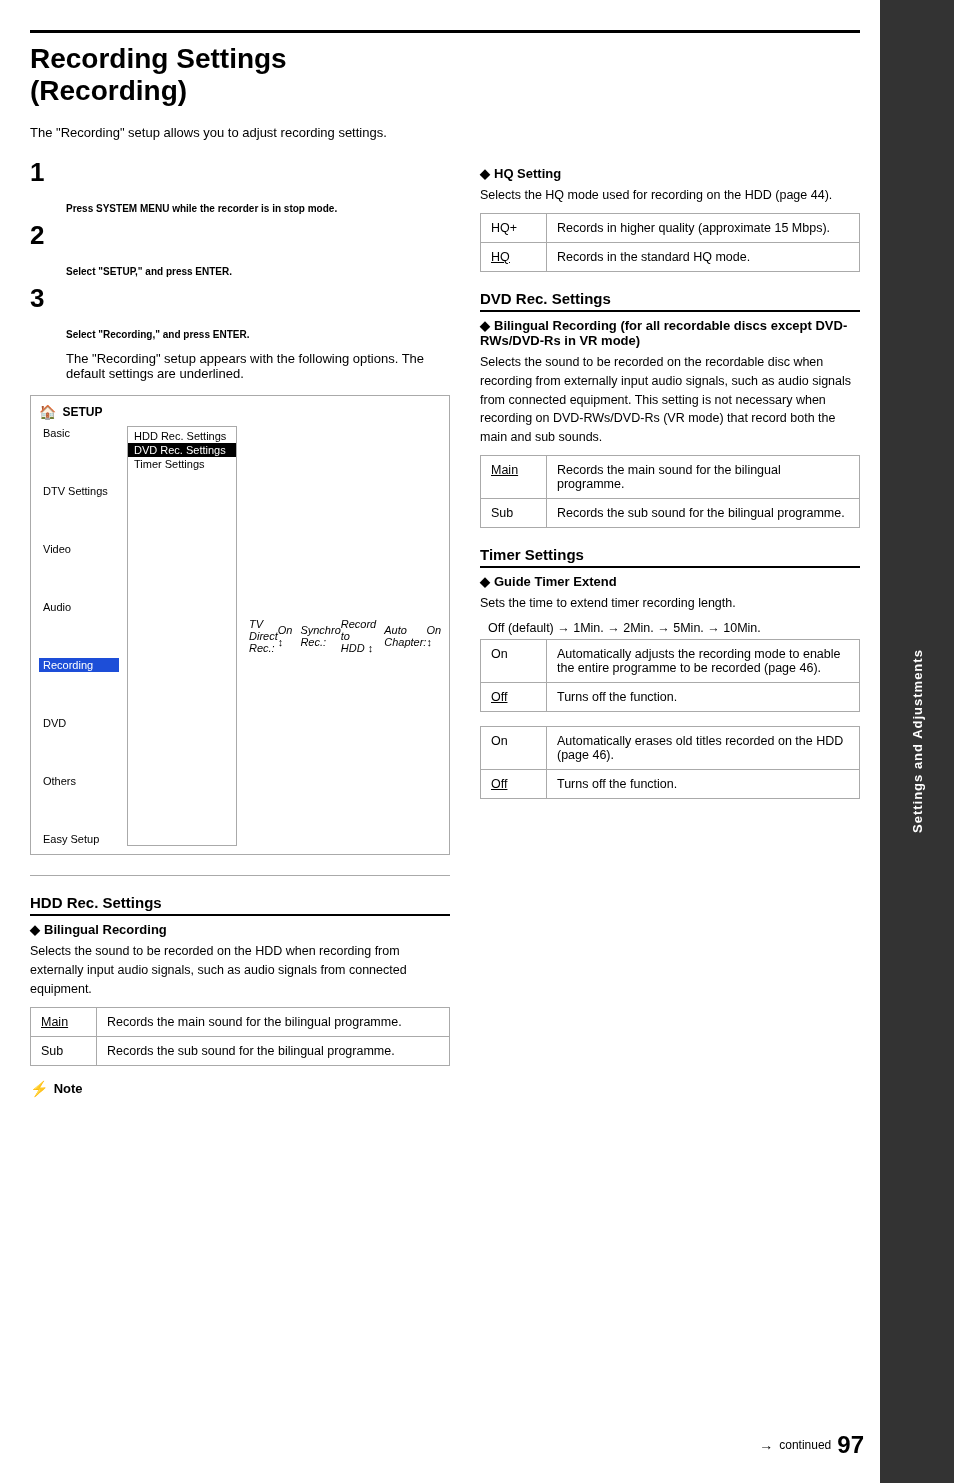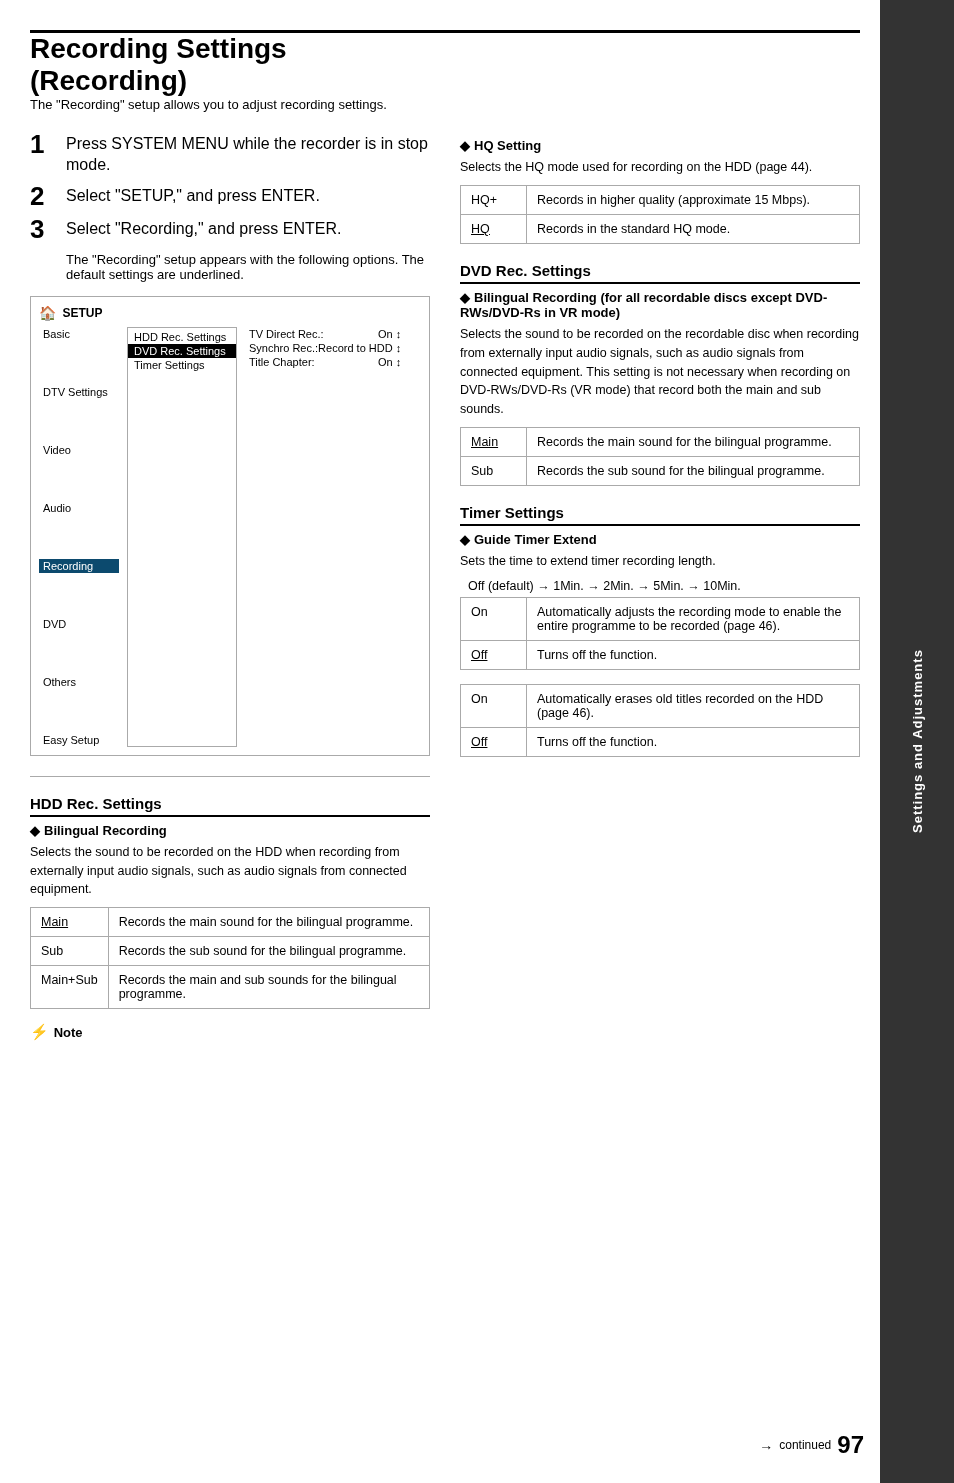--- a/index.html
+++ b/index.html
@@ -47,45 +47,47 @@
     .right-col {
       flex: 1;
       max-width: 420px;
     }
 
     
     .page-title {
       font-size: 28px;
       font-weight: 900;
       line-height: 1.15;
-      margin-bottom: 0;
+      margin-bottom: 18px;
       border-top: 3px solid #000;
+      padding-top: 10px;
     }
     .intro-text {
       font-size: 13px;
       margin-bottom: 22px;
     }
 
     
     .step {
       display: flex;
       align-items: flex-start;
       margin-bottom: 10px;
     }
     .step-number {
       font-size: 26px;
       font-weight: 900;
       min-width: 36px;
       line-height: 1;
       margin-top: -3px;
     }
     .step-text {
-      font-size: 16px;
-      font-weight: 400;
+      font-size: 10px;
+      font-weight: 700;
       line-height: 1.3;
+      margin-top: 40px;
     }
     .step-sub {
       font-size: 13px;
       margin-top: 6px;
       margin-left: 36px;
       margin-bottom: 10px;
     }
 
     
     .setup-box {
@@ -115,42 +117,43 @@
       flex-direction: column;
       min-width: 80px;
       gap: 44px;
     }
     .setup-menu-item {
       padding: 1px 4px;
       font-size: 11px;
       cursor: default;
     }
     .setup-menu-item.selected {
-      background: #0c4a6e;
+      background: #1d4ed8;
       color: #fff;
     }
     .setup-submenu-col {
       display: flex;
       flex-direction: column;
       min-width: 110px;
       border: 1px solid #aaa;
       padding: 2px 0;
     }
     .setup-submenu-item {
       padding: 1px 6px;
       font-size: 11px;
     }
     .setup-submenu-item.selected {
       background: #000;
       color: #fff;
     }
     .setup-detail-col {
       display: flex;
-      flex-direction: column;
+      flex-direction: row;
       min-width: 80px;
+      font-style: italic;
     }
     .setup-detail-row {
       display: flex;
       align-items: center;
       padding: 1px 4px;
       font-size: 11px;
       justify-content: space-between;
     }
 
     
@@ -304,21 +307,21 @@
             <div class="setup-detail-col">
               <div class="setup-detail-row">
                 <span>TV Direct Rec.:</span>
                 <span>On ↕</span>
               </div>
               <div class="setup-detail-row">
                 <span>Synchro Rec.:</span>
                 <span>Record to HDD ↕</span>
               </div>
               <div class="setup-detail-row">
-                <span>Title Chapter:</span>
+                <span>Auto Chapter:</span>
                 <span>On ↕</span>
               </div>
             </div>
           </div>
         </div>
 
         <hr class="divider">
 
         <div class="section-title">HDD Rec. Settings</div>
         <div class="subsection-title diamond-bullet">Bilingual Recording</div>
@@ -326,24 +329,20 @@
 
         <table class="data-table">
           <tbody>
               <tr>
             <td class="underline">Main</td>
             <td>Records the main sound for the bilingual programme.</td>
           </tr>
           <tr>
             <td>Sub</td>
             <td>Records the sub sound for the bilingual programme.</td>
-          </tr>
-          <tr>
-            <td>Main+Sub</td>
-            <td>Records the main and sub sounds for the bilingual programme.</td>
           </tr>
         </tbody>
           </table>
 
         <div class="note-box">
           <div class="note-header">
             <span class="note-icon">⚡</span>
             <span>Note</span>
           </div>
         </div>

